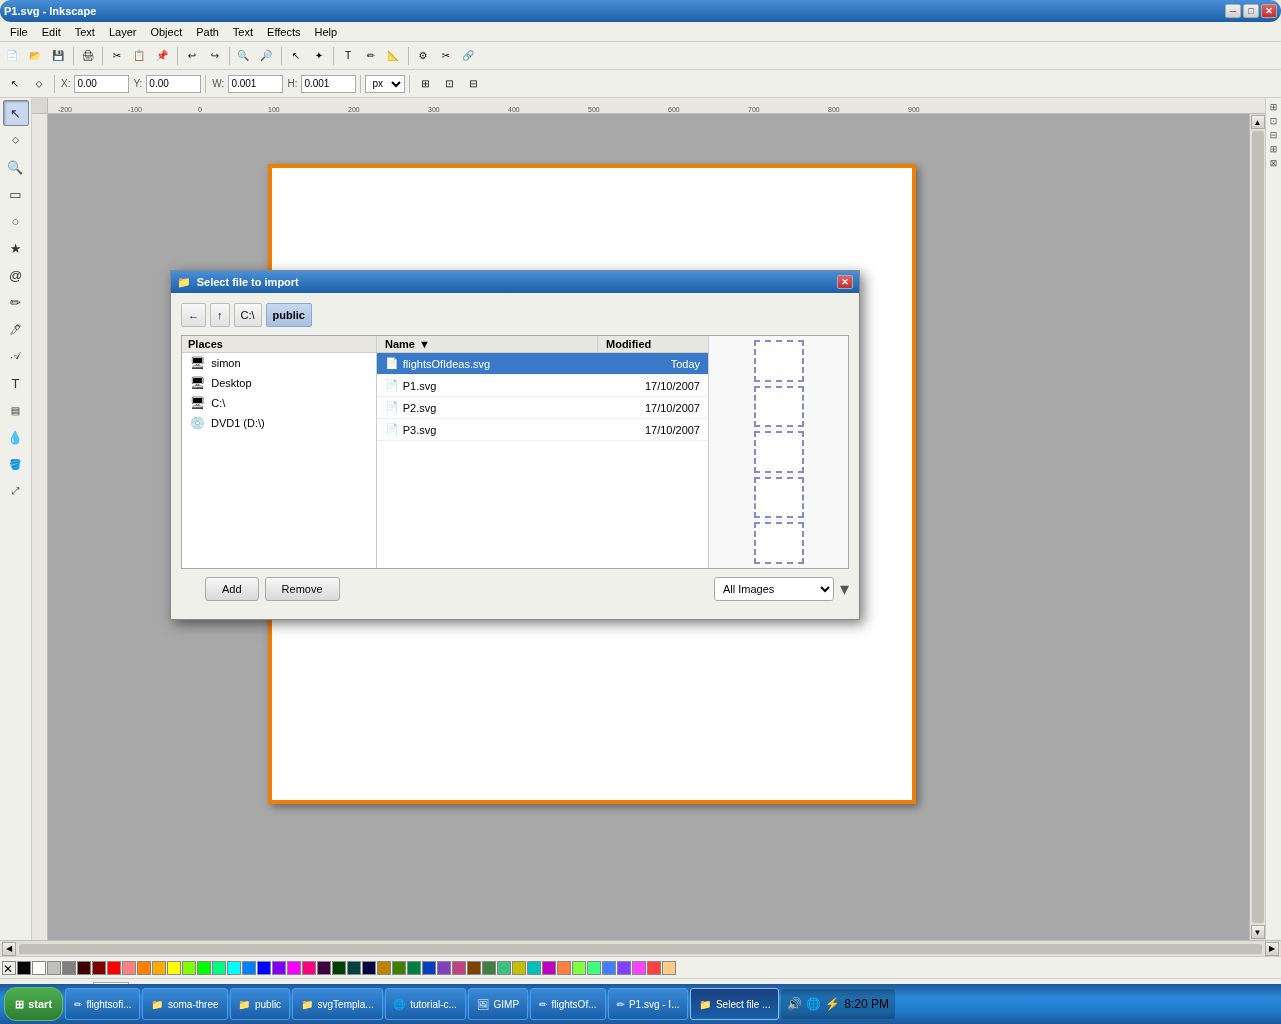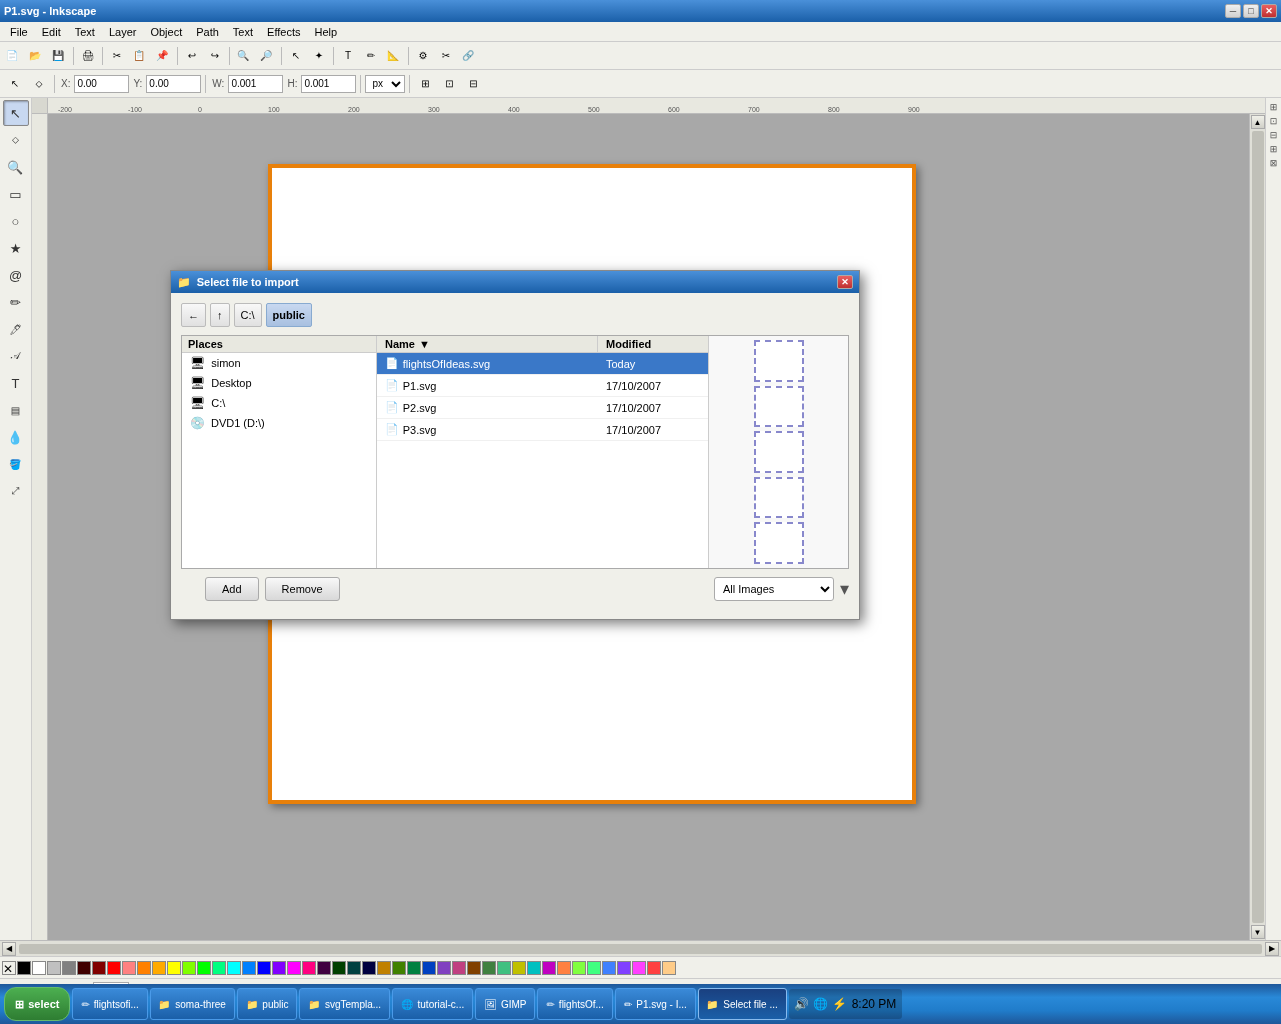--- a/index.html
+++ b/index.html
@@ -17,20 +17,21 @@
     #title-bar {
       background: linear-gradient(to bottom, #4a90d9, #1a5fa8);
       height: 22px;
       display: flex;
       align-items: center;
       justify-content: space-between;
       padding: 0 4px;
       color: white;
       font-size: 11px;
       font-weight: bold;
+      border-radius: 11px;
     }
     #title-bar-buttons { display: flex; gap: 2px; }
     .title-btn {
       width: 16px; height: 14px;
       border: 1px solid #aaa;
       border-radius: 2px;
       display: flex; align-items: center; justify-content: center;
       font-size: 9px;
       cursor: pointer;
       background: linear-gradient(to bottom, #f0f0f0, #d0d0d0);
@@ -395,21 +396,21 @@
       border-bottom: 1px solid #f0f0f0;
     }
     .file-row.selected { background: #3a78c8; color: white; }
     .file-cell {
       padding: 2px 8px;
       overflow: hidden;
       text-overflow: ellipsis;
       white-space: nowrap;
     }
     .file-cell.name { flex: 1; display: flex; align-items: center; gap: 4px; }
-    .file-cell.modified { width: 110px; text-align: left; }
+    .file-cell.modified { width: 110px; text-align: right; }
     .file-icon { font-size: 11px; }
 
     #preview-pane {
       width: 140px;
       border-left: 1px solid #ccc;
       background: #f8f8f8;
       display: flex;
       flex-direction: column;
       align-items: center;
       padding: 4px;
@@ -710,21 +711,21 @@
     <span>X: -99.99</span>
     <span>Z: 721.95</span>
     <span style="color:#aaa">|</span>
     <span>100%</span>
   </div>
 </div>
 
 <div id="taskbar">
   <div id="start-btn">
     <span>⊞</span>
-    <span>select</span>
+    <span>start</span>
   </div>
   <div class="taskbar-btn">✏ <span>flightsofi...</span></div>
   <div class="taskbar-btn">📁 <span>soma-three</span></div>
   <div class="taskbar-btn">📁 <span>public</span></div>
   <div class="taskbar-btn">📁 <span>svgTempla...</span></div>
   <div class="taskbar-btn">🌐 <span>tutorial-c...</span></div>
   <div class="taskbar-btn">🖼 <span>GIMP</span></div>
   <div class="taskbar-btn">✏ <span>flightsOf...</span></div>
   <div class="taskbar-btn">✏ <span>P1.svg - I...</span></div>
   <div class="taskbar-btn active">📁 <span>Select file ...</span></div>

